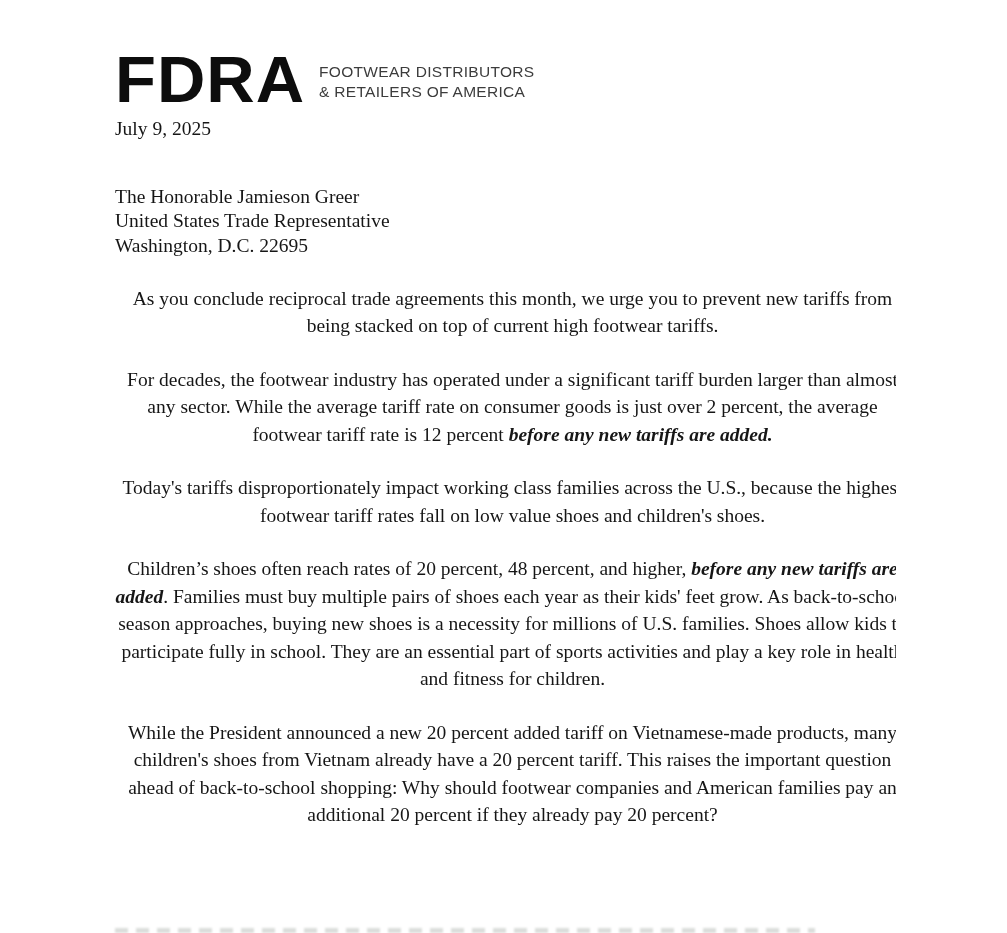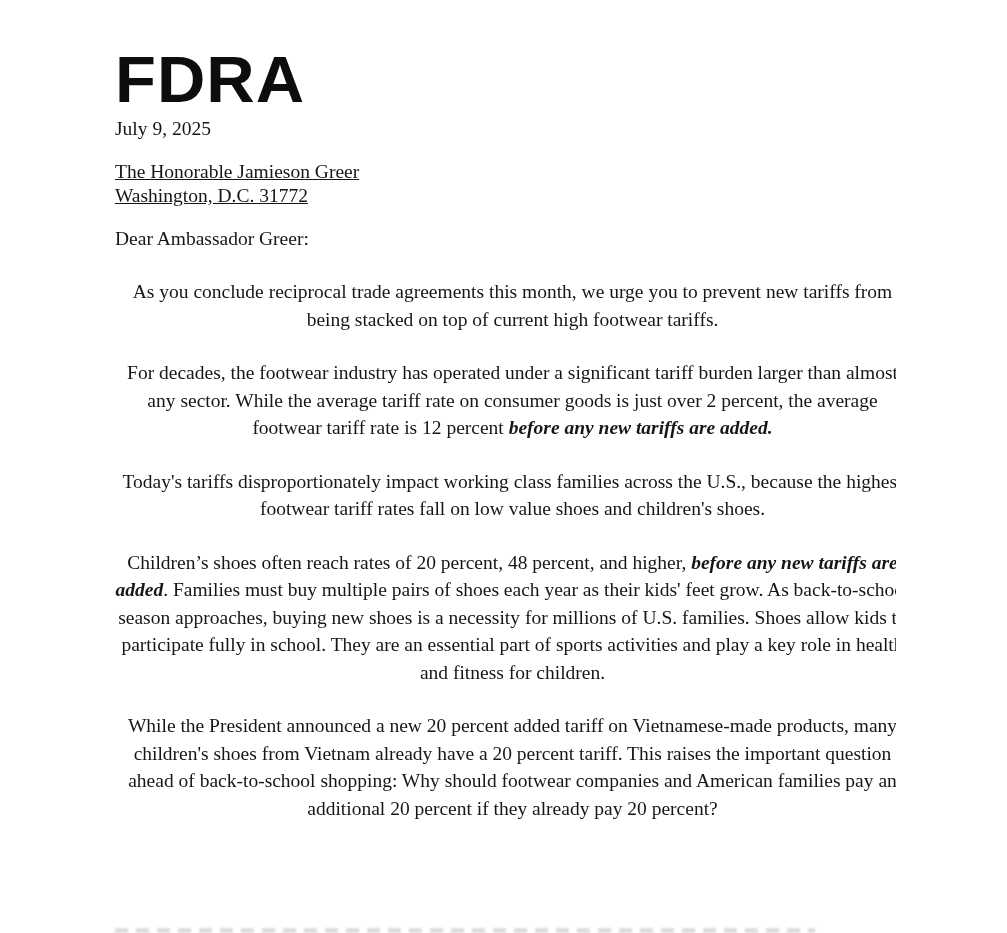--- a/index.html
+++ b/index.html
@@ -43,23 +43,22 @@
     line-height: 20px;
     color: #3c3c3c;
     letter-spacing: 0.3px;
     white-space: nowrap;
   }
   .date {
     margin-top: 10px;
     line-height: 27.5px;
   }
   .address {
-    margin-top: 17px;
+    margin-top: 42px;
     line-height: 24.7px;
-    text-decoration: underline;
   }
   .salutation {
     margin-top: 16px;
     line-height: 27.5px;
   }
   #paragraphs p {
     margin: 26px 0 0 0;
     line-height: 27.5px;
     text-align: center;
   }
@@ -79,30 +78,34 @@
   }
 </style>
 </head>
 <body>
 
 <div class="page">
   <div class="content">
 
     <div class="logo-row">
       <div class="fdra">FDRA</div>
+      <div class="tagline">
+        <div>FOOTWEAR DISTRIBUTORS</div>
+        <div>&amp; RETAILERS OF AMERICA</div>
+      </div>
     </div>
 
     <div class="date">July 9, 2025</div>
 
     <div class="address">
       <div>The Honorable Jamieson Greer</div>
-      <div>Washington, D.C. 31772</div>
+      <div>United States Trade Representative</div>
+      <div>Washington, D.C. 22695</div>
     </div>
 
-    <div class="salutation">Dear Ambassador Greer:</div>
 
     <div id="paragraphs">
         <p><span>As you conclude reciprocal trade agreements this month, we urge you to prevent new tariffs from being stacked on top of current high footwear tariffs.</span></p>
         <p><span>For decades, the footwear industry has operated under a significant tariff burden larger than almost any sector. While the average tariff rate on consumer goods is just over 2 percent, the average footwear tariff rate is 12 percent </span><span class="it">before any new tariffs are added.</span></p>
         <p><span>Today's tariffs disproportionately impact working class families across the U.S., because the highest footwear tariff rates fall on low value shoes and children's shoes.</span></p>
         <p><span>Children’s shoes often reach rates of 20 percent, 48 percent, and higher, </span><span class="it">before any new tariffs are added</span><span>. Families must buy multiple pairs of shoes each year as their kids' feet grow. As back-to-school season approaches, buying new shoes is a necessity for millions of U.S. families. Shoes allow kids to participate fully in school. They are an essential part of sports activities and play a key role in health and fitness for children.</span></p>
         <p><span>While the President announced a new 20 percent added tariff on Vietnamese-made products, many children's shoes from Vietnam already have a 20 percent tariff. This raises the important question ahead of back-to-school shopping: Why should footwear companies and American families pay an additional 20 percent if they already pay 20 percent?</span></p>
       </div>
 
   </div>

